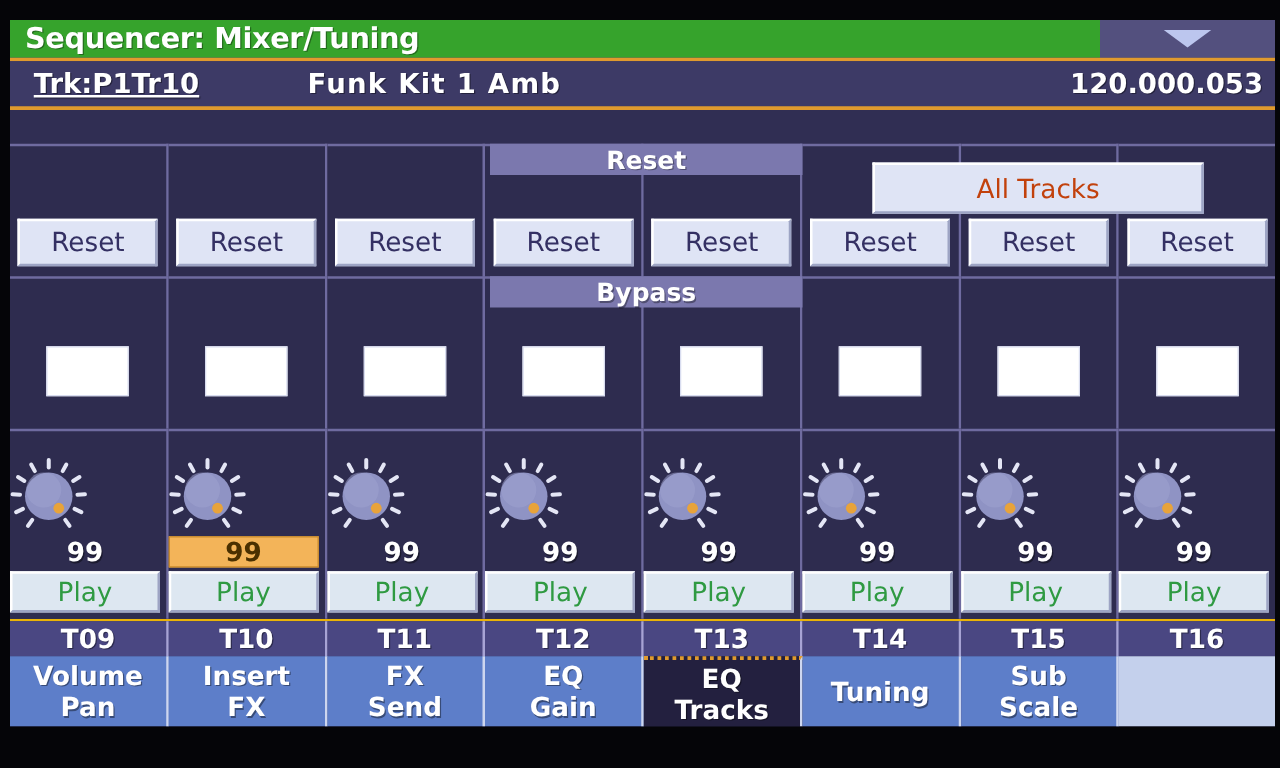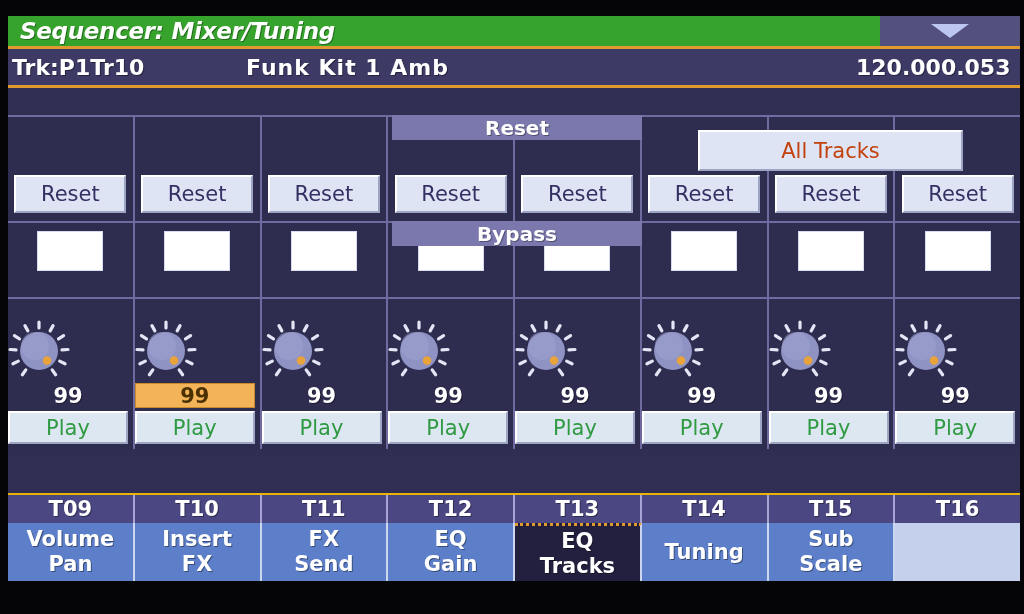--- a/index.html
+++ b/index.html
@@ -42,21 +42,20 @@
     background: #3d3a66;
     border-bottom: 3px solid #e09a2e;
     flex: 0 0 auto;
   }
   #title-green {
     flex: 1 1 auto;
     background: #36a32c;
     display: flex;
     align-items: center;
     padding-left: 12px;
-    font-style: italic;
   }
   #title-green .txt {
     color: #ffffff;
     font-size: 23px;
     font-weight: bold;
     letter-spacing: -0.3px;
     text-shadow: 1px 1px 0 rgba(0,0,0,.35);
   }
   #title-drop {
     flex: 0 0 140px;
@@ -82,21 +81,21 @@
     align-items: center;
     color: #ffffff;
     flex: 0 0 auto;
   }
   #inforow .cell {
     font-size: 22px;
     font-weight: bold;
     white-space: nowrap;
     text-shadow: 1px 1px 0 rgba(0,0,0,.4);
   }
-  #info-trk   { position:absolute; left: 4px;  }
+  #info-trk   { position:absolute; left: 19px; text-decoration: underline;  }
   #info-kit   { position:absolute; left: 238px; letter-spacing: 1px; }
   #info-bank  { position:absolute; left: 588px; }
   #info-tempo { position:absolute; left: 848px; }
 
   
   #gapstrip {
     height: 27px;
     background: #302e53;
     flex: 0 0 auto;
   }
@@ -176,21 +175,21 @@
     color: #c2410c;
     font-size: 21px;
     display: flex;
     align-items: center;
     justify-content: center;
     z-index: 6;
     cursor: pointer;
   }
 
   
-  #band-bypass { height: 76px; }
+  #band-bypass { height: 122px; }
   .bypass-box {
     width: 66px;
     height: 40px;
     margin-bottom: 26px;
     background: #ffffff;
     border: 1px solid #d8dcef;
     cursor: pointer;
   }
 
   

